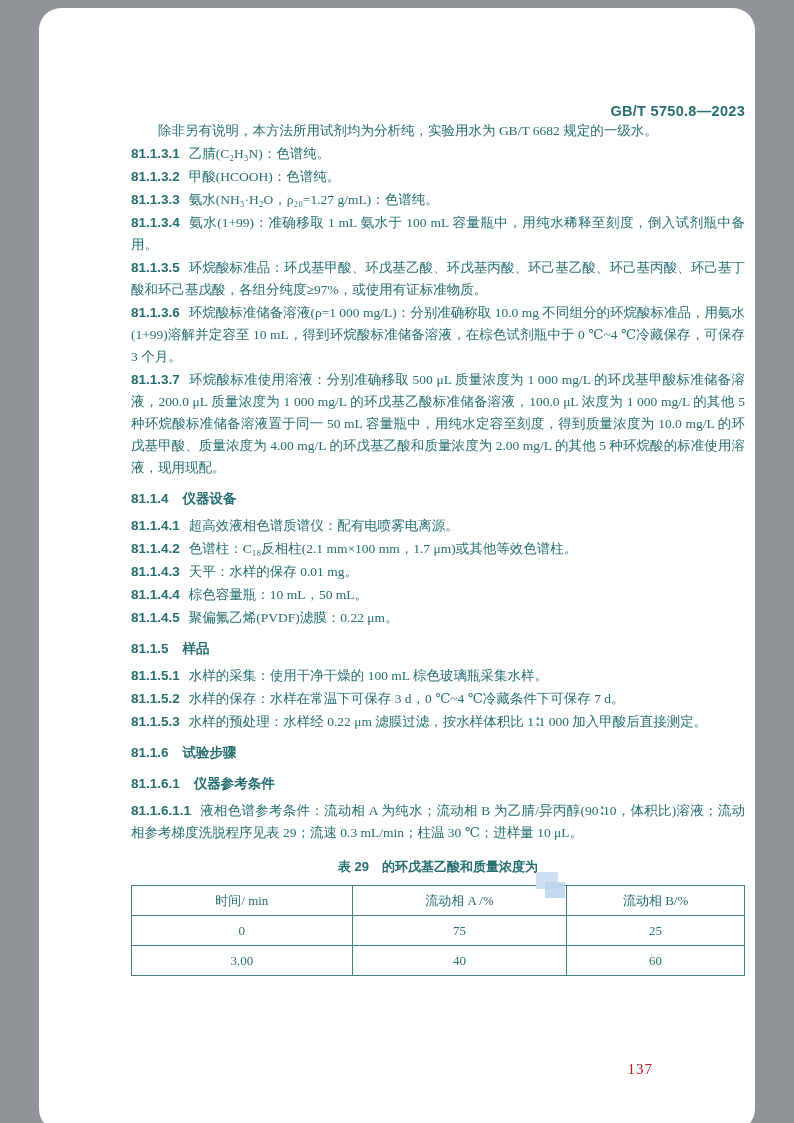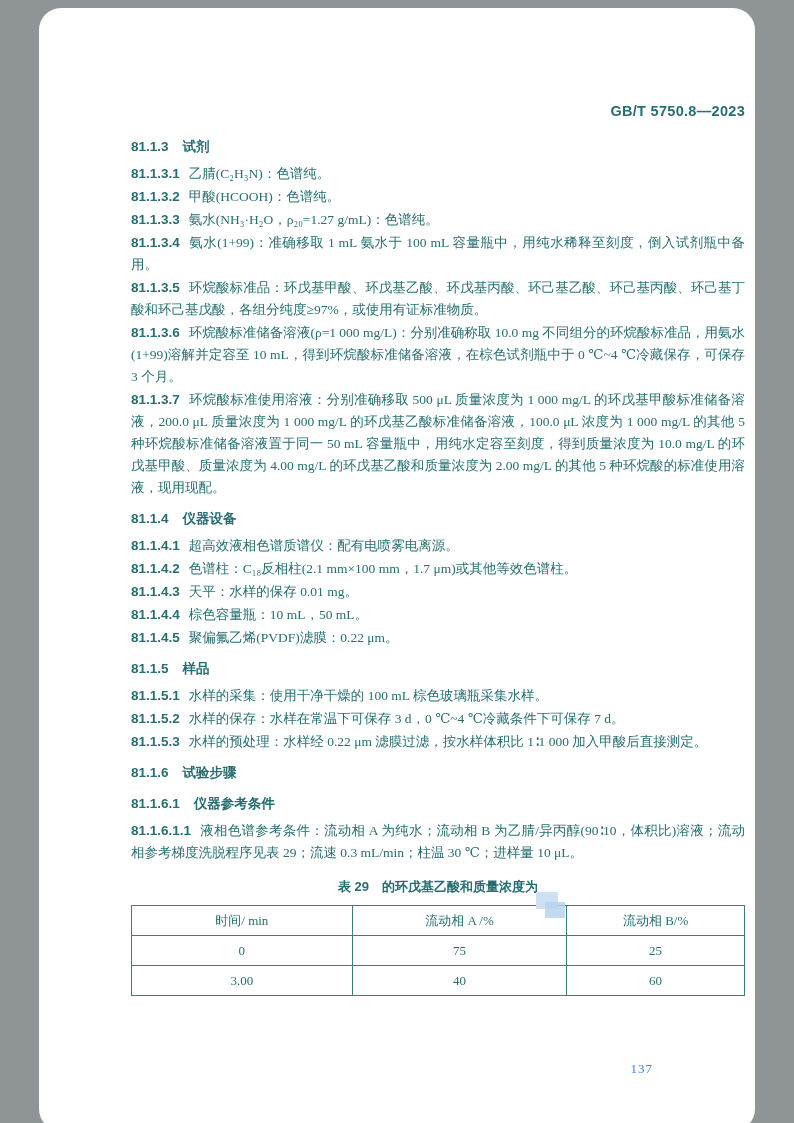--- a/index.html
+++ b/index.html
@@ -71,34 +71,34 @@
     font-weight: normal;
     padding: 0 0;
   }
   .artifact { position: absolute; }
   .a1 { left: 405px; top: -13px; width: 22px; height: 17px; background: #cfe0f3; }
   .a2 { left: 414px; top: -3px; width: 20px; height: 16px; background: #b9d2ec; opacity: 0.85; }
   .page-number {
     position: absolute;
     right: 102px;
     top: 1053px;
-    font-size: 13px;
-    color: #3b82f6;
+    font-size: 15px;
+    color: #b91c1c;
     letter-spacing: 1px;
   }
 </style>
 </head>
 <body>
 
 <div class="page">
   <div class="content">
     <div class="std-code">GB/T 5750.8—2023</div>
 
     <div class="blocks">
-        <p class="heading"><span class="num">81.1.3</span><span>试剂</span></p>
+        <p class="para">除非另有说明，本方法所用试剂均为分析纯，实验用水为 GB/T 6682 规定的一级水。</p>
         <p class="clause"><span class="num">81.1.3.1</span><span>乙腈(C₂H₃N)：色谱纯。</span></p>
         <p class="clause"><span class="num">81.1.3.2</span><span>甲酸(HCOOH)：色谱纯。</span></p>
         <p class="clause"><span class="num">81.1.3.3</span><span>氨水(NH₃·H₂O，ρ₂₀=1.27 g/mL)：色谱纯。</span></p>
         <p class="clause"><span class="num">81.1.3.4</span><span>氨水(1+99)：准确移取 1 mL 氨水于 100 mL 容量瓶中，用纯水稀释至刻度，倒入试剂瓶中备用。</span></p>
         <p class="clause"><span class="num">81.1.3.5</span><span>环烷酸标准品：环戊基甲酸、环戊基乙酸、环戊基丙酸、环己基乙酸、环己基丙酸、环己基丁酸和环己基戊酸，各组分纯度≥97%，或使用有证标准物质。</span></p>
         <p class="clause"><span class="num">81.1.3.6</span><span>环烷酸标准储备溶液(ρ=1 000 mg/L)：分别准确称取 10.0 mg 不同组分的环烷酸标准品，用氨水(1+99)溶解并定容至 10 mL，得到环烷酸标准储备溶液，在棕色试剂瓶中于 0 ℃~4 ℃冷藏保存，可保存 3 个月。</span></p>
         <p class="clause"><span class="num">81.1.3.7</span><span>环烷酸标准使用溶液：分别准确移取 500 μL 质量浓度为 1 000 mg/L 的环戊基甲酸标准储备溶液，200.0 μL 质量浓度为 1 000 mg/L 的环戊基乙酸标准储备溶液，100.0 μL 浓度为 1 000 mg/L 的其他 5 种环烷酸标准储备溶液置于同一 50 mL 容量瓶中，用纯水定容至刻度，得到质量浓度为 10.0 mg/L 的环戊基甲酸、质量浓度为 4.00 mg/L 的环戊基乙酸和质量浓度为 2.00 mg/L 的其他 5 种环烷酸的标准使用溶液，现用现配。</span></p>
         <p class="heading"><span class="num">81.1.4</span><span>仪器设备</span></p>
         <p class="clause"><span class="num">81.1.4.1</span><span>超高效液相色谱质谱仪：配有电喷雾电离源。</span></p>
         <p class="clause"><span class="num">81.1.4.2</span><span>色谱柱：C₁₈反相柱(2.1 mm×100 mm，1.7 μm)或其他等效色谱柱。</span></p>

